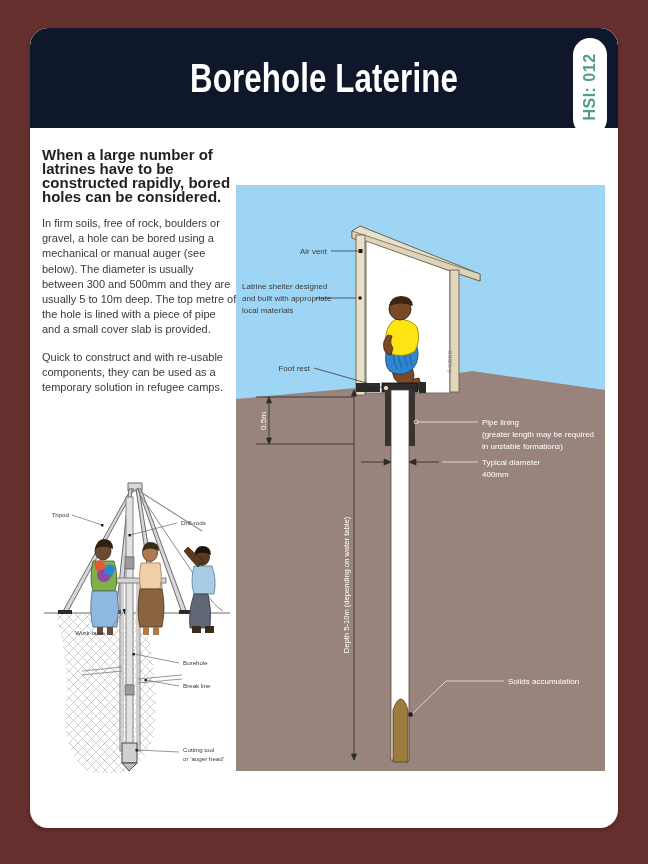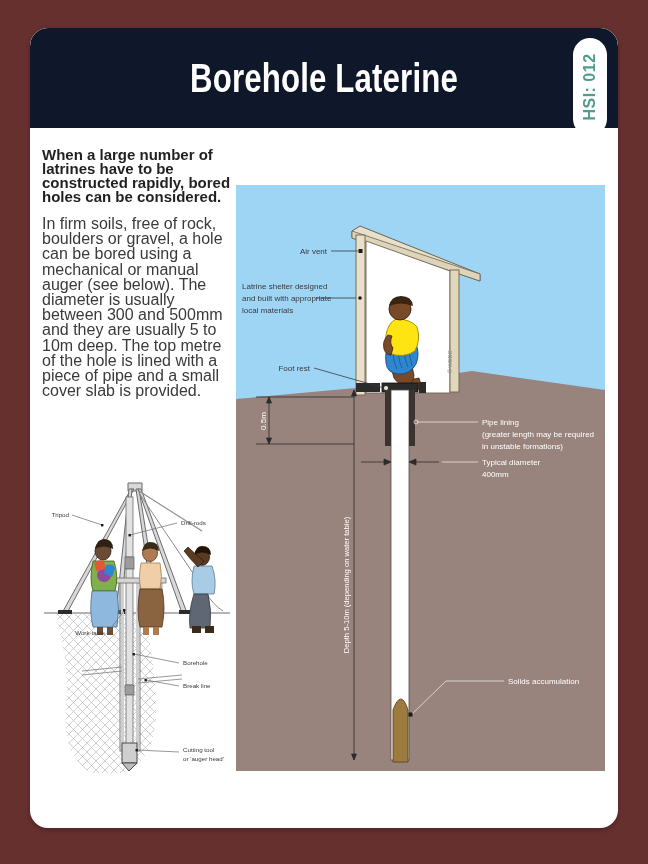--- a/index.html
+++ b/index.html
@@ -65,21 +65,21 @@
     width: 195px;
   }
   #lead-paragraph {
     font-weight:bold;
     font-size:15px;
     line-height:14px;
     color:#231f20;
     margin:0 0 12px 0;
   }
   .body-paragraph {
-    font-size:16px;
+    font-size:11px;
     line-height:15.2px;
     color:#3a3a3a;
     margin:0 0 12px 0;
   }
 
   
   #right-panel {
     position:absolute;
     left:206px; top:157px;
     width:369px; height:586px;
@@ -104,20 +104,21 @@
   <div id="header">
     <div id="page-title">Borehole Laterine</div>
     <div id="code-badge">
       <span class="txt">HSI: 012</span>
     </div>
   </div>
 
   <div id="text-col">
     <p id="lead-paragraph">When a large number of latrines have to be constructed rapidly, bored holes can be considered.</p>
     <p class="body-paragraph">In firm soils, free of rock, boulders or gravel, a hole can be bored using a mechanical or manual auger (see below). The diameter is usually between 300 and 500mm and they are usually 5 to 10m deep. The top metre of the hole is lined with a piece of pipe and a small cover slab is provided.</p>
+    <p class="body-paragraph">Quick to construct and with re-usable components, they can be used as a temporary solution in refugee camps.</p>
   </div>
 
   <div id="right-panel">
     <svg class="svgfill" viewBox="0 0 369 586" preserveAspectRatio="none">
       <defs>
         <clipPath id="panelclip">
             <rect x="0" y="0" width="369" height="586"></rect>
           </clipPath>
       </defs>
       <g clip-path="url(#panelclip)">

